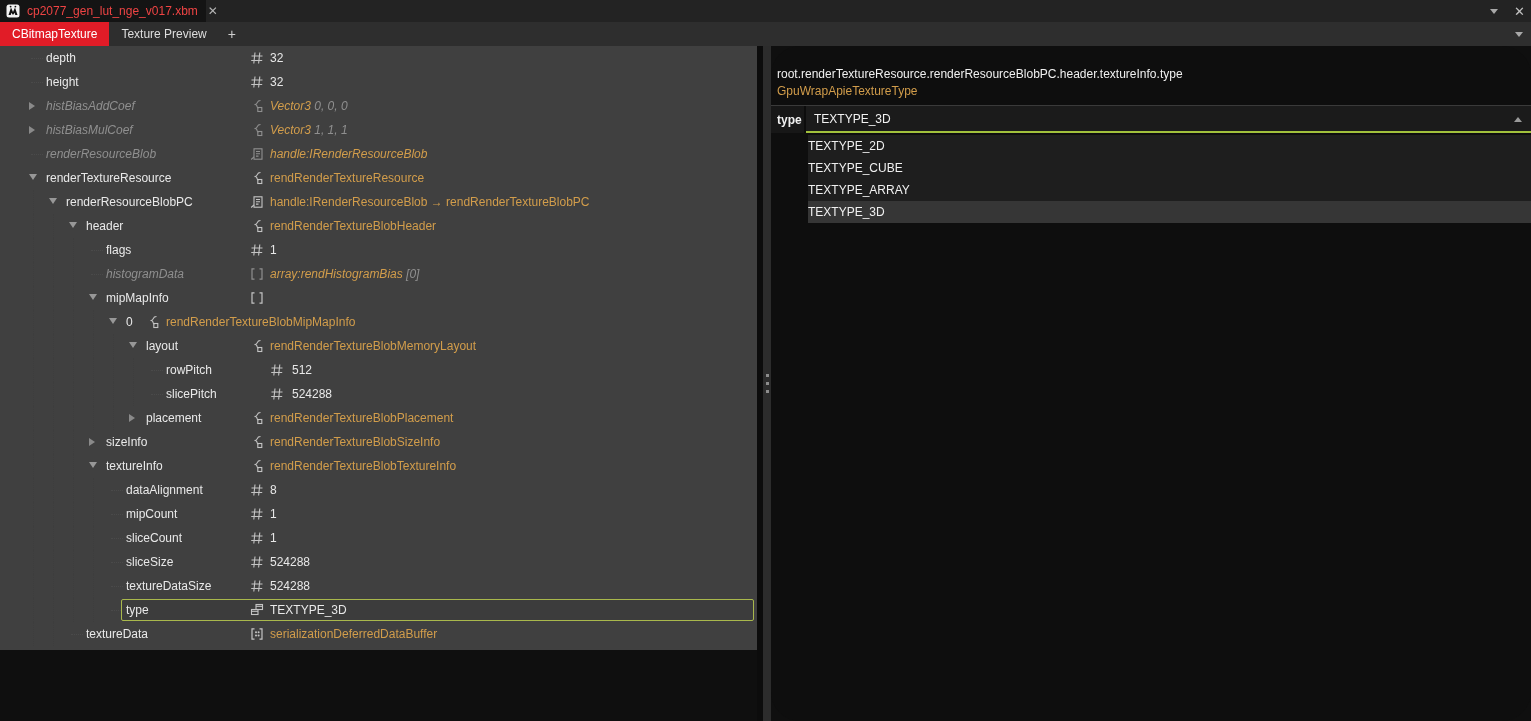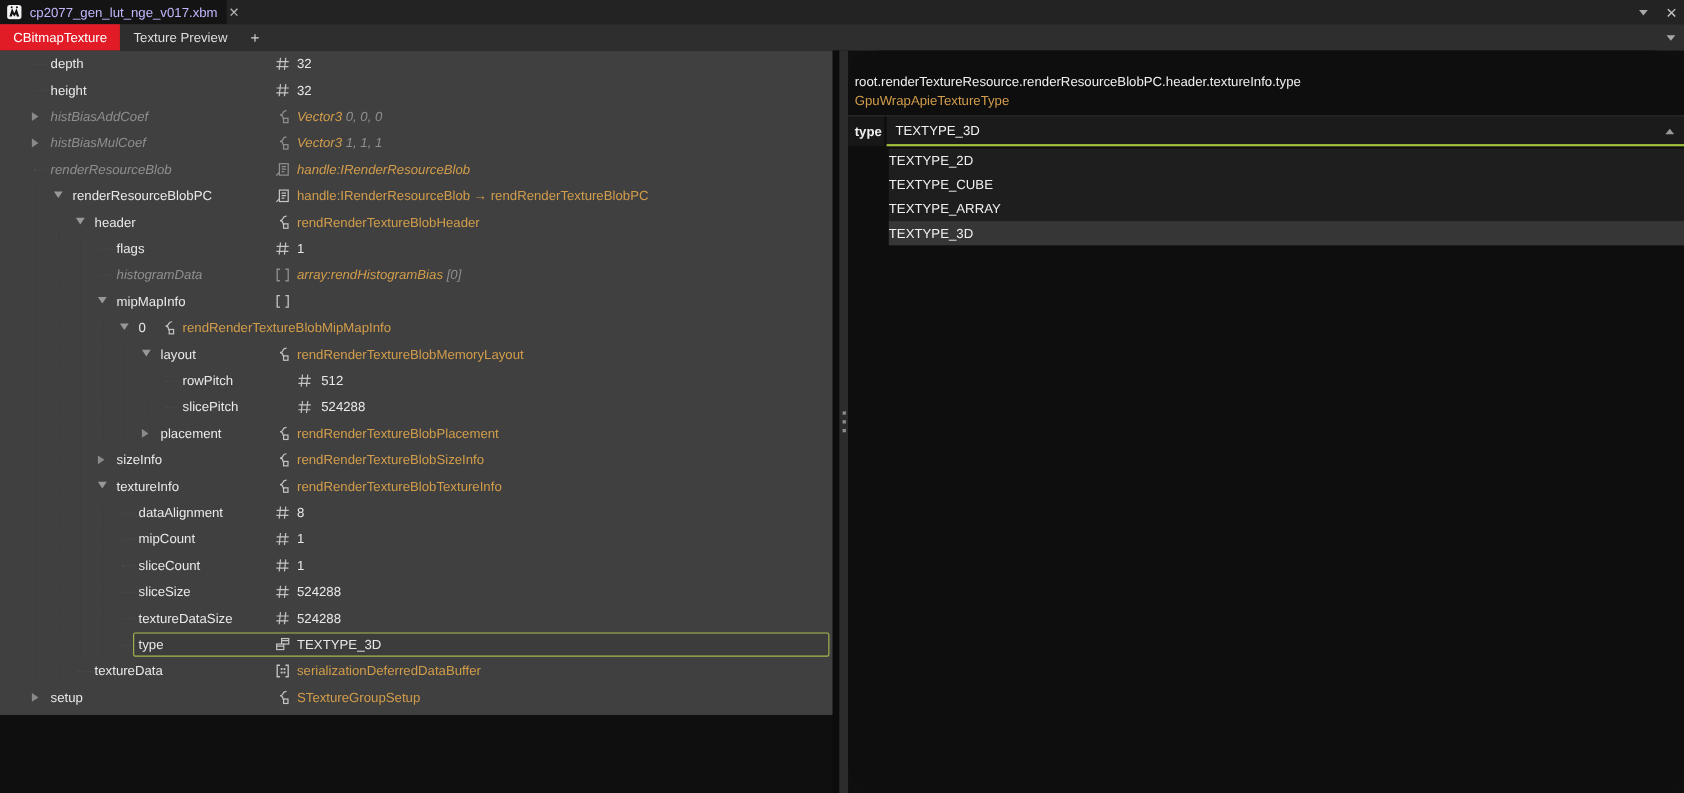--- a/index.html
+++ b/index.html
@@ -5,21 +5,21 @@
   * { margin:0; padding:0; box-sizing:border-box; }
   html,body { width:1531px; height:721px; overflow:hidden; background:#0d0d0d;
     font-family:"Liberation Sans", sans-serif; }
   .window { position:relative; width:1531px; height:721px; background:#0f0f0f; }
 
   
   .filetab-strip { position:absolute; top:0; left:0; right:0; height:22px; background:#232323; }
   .file-tab { position:absolute; left:0; top:0; width:206px; height:22px; background:#141414;
     display:flex; align-items:center; padding:0 6px; }
   .file-tab .logo { width:14px; height:14px; margin-right:7px; flex:0 0 auto; }
-  .file-tab .title { color:#c4b5fd; font-size:12px; white-space:nowrap; }
+  .file-tab .title { color:#ef4444; font-size:12px; white-space:nowrap; }
   .file-tab .close { margin-left:10px; color:#b5b5b5; font-size:12px; line-height:12px; cursor:pointer; }
   .strip-right { position:absolute; right:6px; top:0; height:22px; display:flex; align-items:center; gap:16px; }
   .chev-down { width:0; height:0; border-left:4px solid transparent; border-right:4px solid transparent; border-top:5px solid #a8a8a8; }
   .x-glyph { color:#c3c3c3; font-size:13px; line-height:13px; }
 
   
   .doctab-strip { position:absolute; top:22px; left:0; right:0; height:24px; background:#2e2e2e;
     display:flex; align-items:stretch; }
   .doc-tab { display:flex; align-items:center; padding:0 12px; font-size:12px; color:#dedede; }
   .doc-tab.active { background:#e11c27; color:#ffffff; }
@@ -152,20 +152,31 @@
             <span class="label dim" style="left: 46px;">renderResourceBlob</span>
             <span class="ricon" style="left: 250px; opacity: 0.6;">
               <svg viewBox="0 0 14 14" fill="none" stroke="#c4c4c4" stroke-width="1.1">
                 <rect x="4" y="1.8" width="8" height="10.4"></rect>
                 <path d="M6 4.5 h4 M6 6.8 h4 M6 9.1 h2.5 M1.2 12.5 L4 9.8"></path>
               </svg>
             </span>
             <span class="value" style="left: 270px;"><span class="v-orange-i">handle:IRenderResourceBlob</span></span>
           </div>
           <div class="trow">
+            <div class="exp open" style="left: 29px;"></div>
+            <span class="label" style="left: 46px;">renderTextureResource</span>
+            <span class="ricon" style="left: 250px;">
+              <svg viewBox="0 0 14 14" fill="none" stroke="#c4c4c4" stroke-width="1.1">
+                <path d="M10.5 1.5 C5.5 1.5 9 5.5 4.5 5.5 C9 5.5 5.5 9 8.5 9"></path>
+                <rect x="7.8" y="8.5" width="4" height="4"></rect>
+              </svg>
+            </span>
+            <span class="value" style="left: 270px;"><span class="v-orange">rendRenderTextureResource</span></span>
+          </div>
+          <div class="trow">
             <div class="guide" style="left: 33px;"></div>
             <div class="exp open" style="left: 49px;"></div>
             <span class="label" style="left: 66px;">renderResourceBlobPC</span>
             <span class="ricon" style="left: 250px;">
               <svg viewBox="0 0 14 14" fill="none" stroke="#c4c4c4" stroke-width="1.1">
                 <rect x="4" y="1.8" width="8" height="10.4"></rect>
                 <path d="M6 4.5 h4 M6 6.8 h4 M6 9.1 h2.5 M1.2 12.5 L4 9.8"></path>
               </svg>
             </span>
             <span class="value" style="left: 270px;"><span class="v-orange">handle:IRenderResourceBlob → rendRenderTextureBlobPC</span></span>

